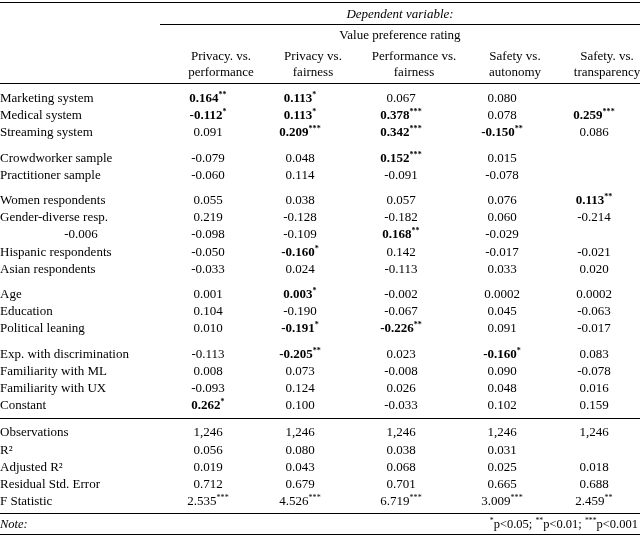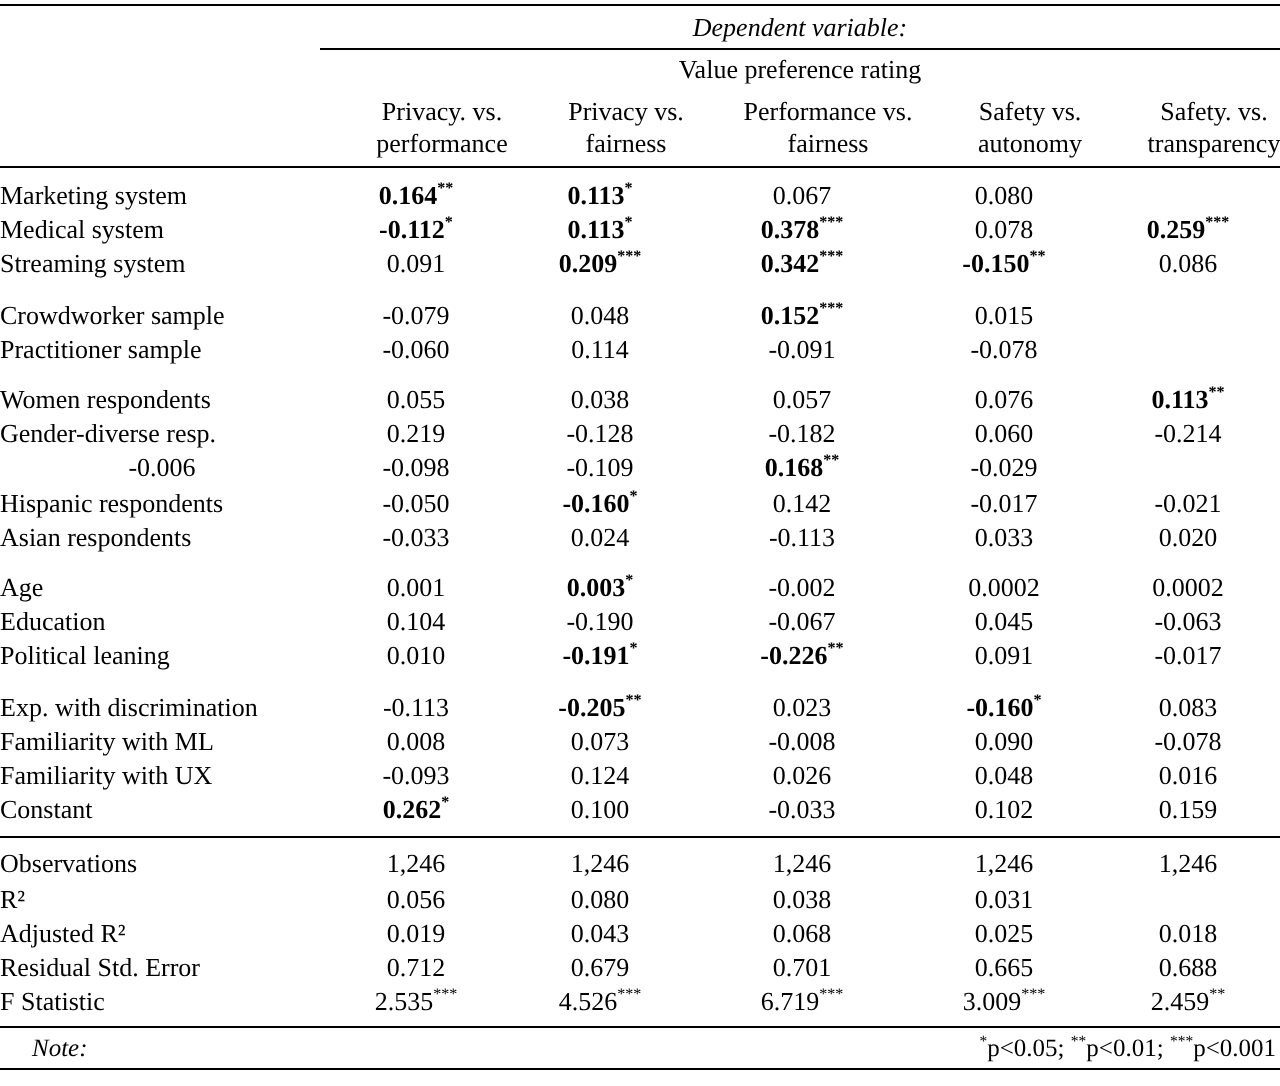--- a/index.html
+++ b/index.html
@@ -23,21 +23,21 @@
   .row .val{text-align:center;line-height:17.2px;white-space:nowrap;}
   .row .val.bold{font-weight:bold;}
   sup{font-size:0.62em;vertical-align:super;line-height:0;}
   .colheads{display:grid;grid-template-columns:162px 92px 92px 110px 92px 92px;
     padding:5px 0 4px 13px;}
   .colheads .ch{text-align:center;line-height:15.5px;}
   .section-pad{height:4px;}
   .body-pad-top{height:5px;}
   .body-pad-bottom{height:5px;}
   .note-row{display:flex;justify-content:space-between;align-items:baseline;
-    line-height:18px;padding:1px 2px 1px 16px;font-size:12.5px;}
+    line-height:18px;padding:1px 2px 1px 0;font-size:12.5px;}
   .note-label{font-style:italic;}
   .note-text{text-align:right;}
 </style>
 </head>
 <body>
 
 <div class="table-wrap">
 
   <div class="rule thick"></div>
 

